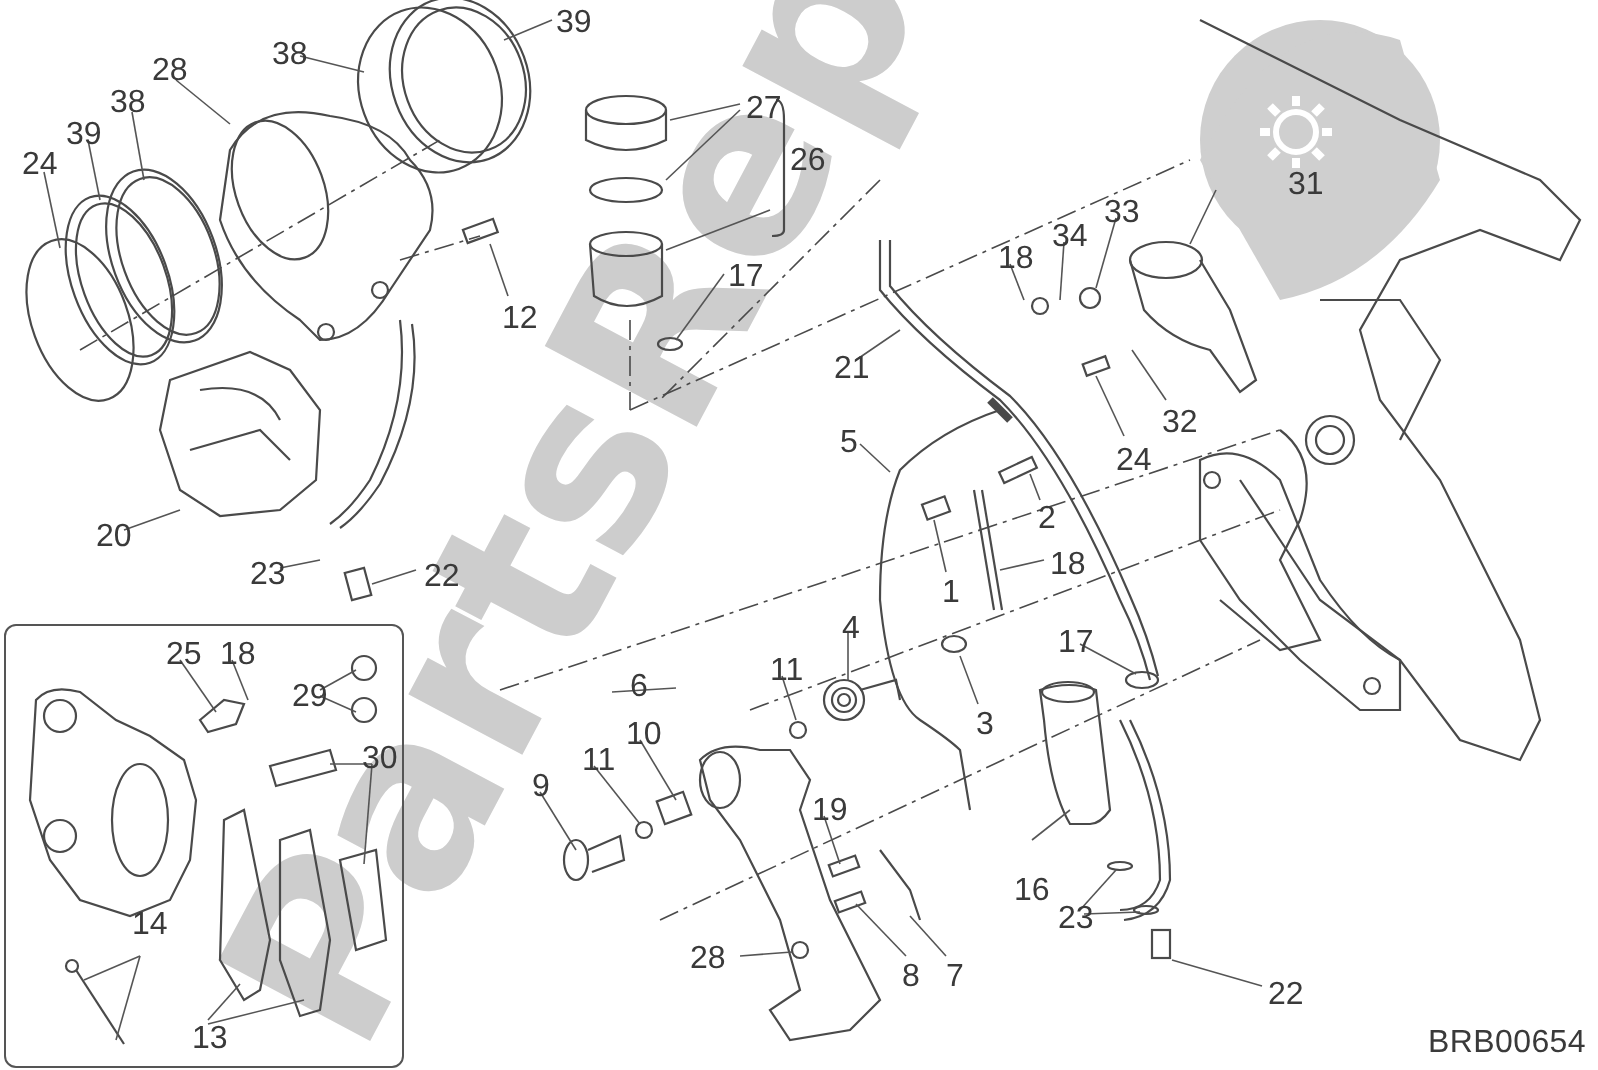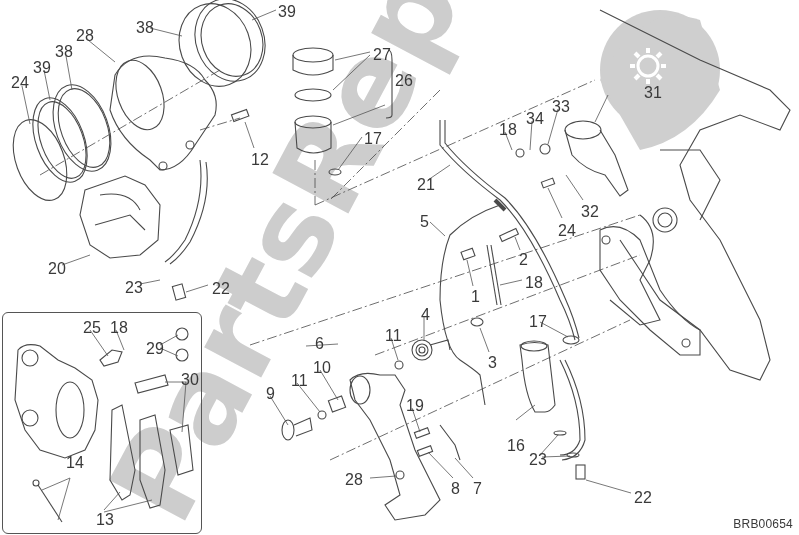--- a/index.html
+++ b/index.html
@@ -1,20 +1,20 @@
 <!DOCTYPE html>
 <html><head>
 <meta charset="utf-8">
 <style>
   html,body{margin:0;padding:0;background:#ffffff;}
   body{width:799px;height:535px;overflow:hidden;position:relative;font-family:"Liberation Sans",sans-serif;}
   #stage{position:absolute;left:0;top:0;width:799px;height:535px;}
   svg{position:absolute;left:0;top:0;}
   .lbl{position:absolute;font-size:16px;color:#3a3a3a;line-height:1;white-space:nowrap;}
-  .code{position:absolute;font-size:12px;color:#3a3a3a;letter-spacing:0.2px;}
+  .code{position:absolute;font-size:16px;color:#3a3a3a;letter-spacing:0.2px;}
   .watermark{position:absolute;left:0;top:0;width:799px;height:535px;pointer-events:none;}
   .inset{position:absolute;left:2px;top:312px;width:198px;height:220px;border:1px solid #555;border-radius:6px;}
 </style>
 </head>
 <body>
 
 <div id="stage">
 
   <svg class="watermark" width="799" height="535" viewBox="0 0 799 535">
     <g fill="#cfcfcf">

